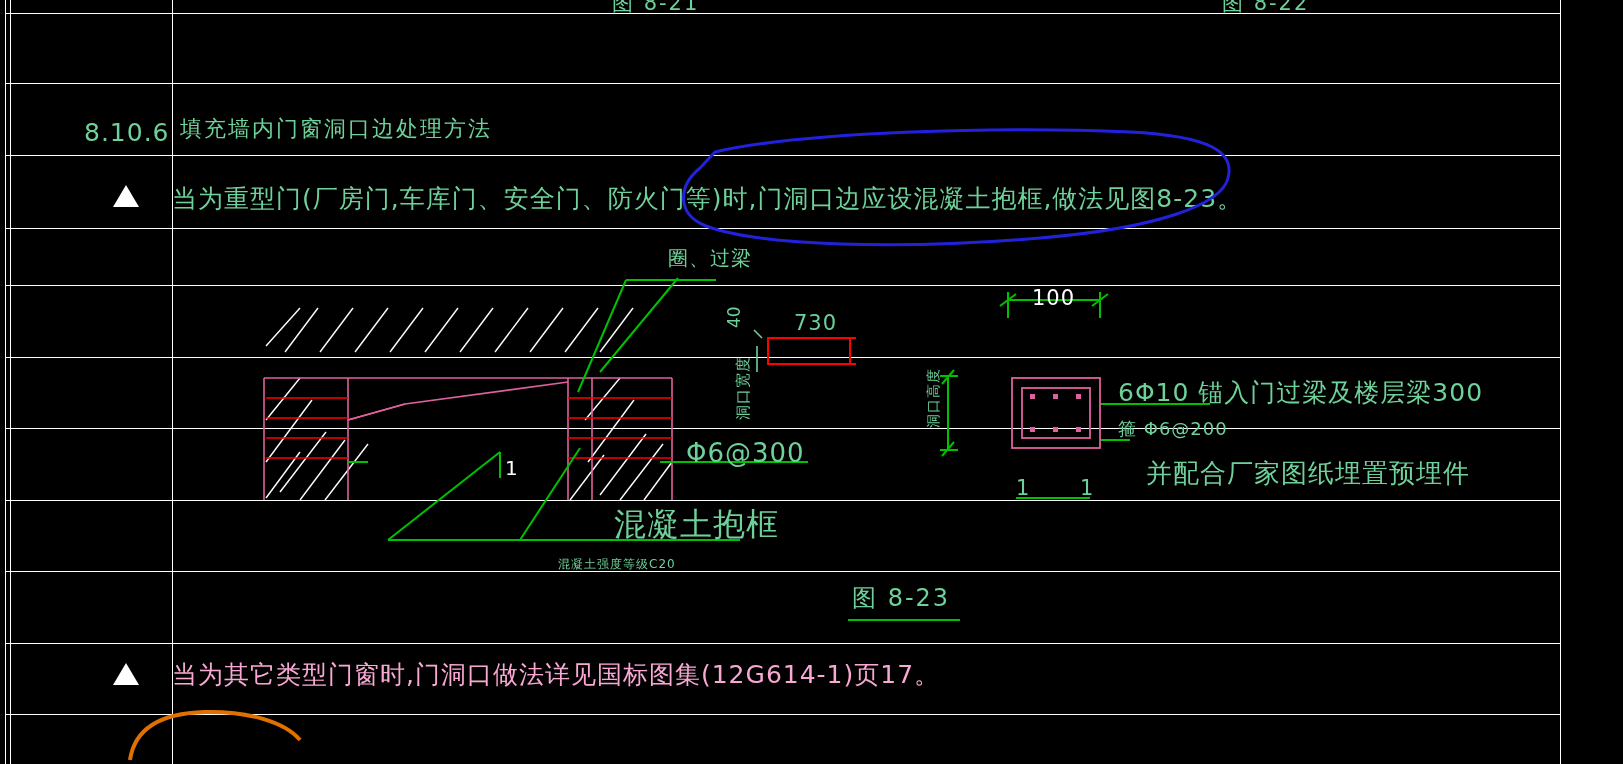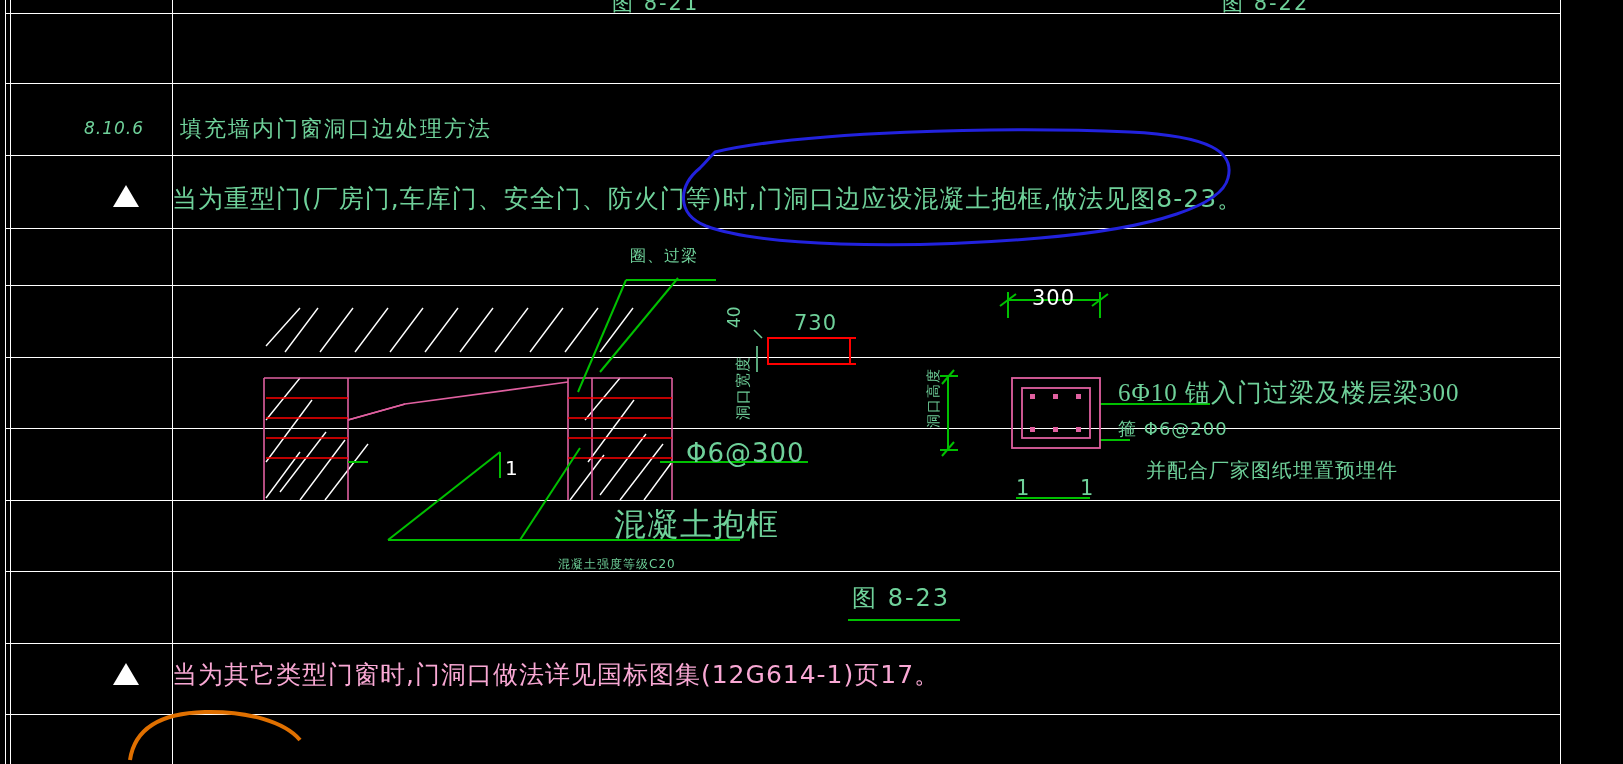--- a/index.html
+++ b/index.html
@@ -33,21 +33,21 @@
   <div class="hline" style="left:5px;top:357px;width:1556px;"></div>
   <div class="hline" style="left:5px;top:428px;width:1556px;"></div>
   <div class="hline" style="left:5px;top:500px;width:1556px;"></div>
   <div class="hline" style="left:5px;top:571px;width:1556px;"></div>
   <div class="hline" style="left:5px;top:643px;width:1556px;"></div>
   <div class="hline" style="left:5px;top:714px;width:1556px;"></div>
 
   <div class="abs txt cad-green" style="left:612px;top:-7px;font-size:21px;letter-spacing:2px;">图 8-21</div>
   <div class="abs txt cad-green" style="left:1222px;top:-7px;font-size:21px;letter-spacing:2px;">图 8-22</div>
 
-  <div class="abs txt cad-green" style="left:84px;top:120px;font-size:17px;letter-spacing:1px;font-style:italic;">8.10.6</div>
+  <div class="abs txt cad-green" style="left:84px;top:120px;font-size:25px;letter-spacing:1px;">8.10.6</div>
   <div class="abs txt cad-green" style="left:180px;top:118px;font-size:22px;letter-spacing:2px;">填充墙内门窗洞口边处理方法</div>
 
   <div class="abs tri" style="left:113px;top:185px;"></div>
   <div class="abs txt cad-green" style="left:172px;top:186px;font-size:25px;letter-spacing:1px;">当为重型门(厂房门,车库门、安全门、防火门等)时,门洞口边应设混凝土抱框,做法见图8-23。</div>
 
   <svg width="1623" height="764">
     <path d="M 715 152 C 800 132, 1000 126, 1130 132 C 1210 136, 1235 152, 1228 178
              C 1222 204, 1160 228, 1040 238 C 900 250, 760 246, 706 226
              C 676 214, 678 186, 700 168 C 705 163, 710 157, 715 152 Z" fill="none" stroke="#2222dd" stroke-width="3"></path>
   </svg>
@@ -163,43 +163,43 @@
       <line x1="1016" y1="498" x2="1090" y2="498"></line>
     </g>
 
     <g stroke="#00c000" stroke-width="2">
       <line x1="848" y1="620" x2="960" y2="620"></line>
     </g>
 
     <path d="M 130 760 C 135 726, 165 713, 205 712 C 248 711, 285 722, 300 740" fill="none" stroke="#e07000" stroke-width="4"></path>
   </svg>
 
-  <div class="abs txt cad-green" style="left:630px;top:248px;font-size:16px;letter-spacing:1px;">圈、过梁</div>
+  <div class="abs txt cad-green" style="left:668px;top:248px;font-size:20px;letter-spacing:1px;">圈、过梁</div>
 
   <div class="abs txt cad-green" style="left:794px;top:313px;font-size:21px;letter-spacing:1px;">730</div>
 
   <div class="abs txt cad-green" style="left:726px;top:328px;font-size:17px;transform:rotate(-90deg);transform-origin:left top;">40</div>
 
   <div class="abs txt cad-green" style="left:736px;top:420px;font-size:15px;transform:rotate(-90deg);transform-origin:left top;letter-spacing:1px;">洞口宽度</div>
 
   <div class="abs txt cad-green" style="left:686px;top:440px;font-size:26px;letter-spacing:1px;">Φ6@300</div>
 
   <div class="abs txt cad-white" style="left:505px;top:458px;font-size:20px;">1</div>
 
   <div class="abs txt cad-green" style="left:614px;top:508px;font-size:32px;letter-spacing:1px;">混凝土抱框</div>
 
   <div class="abs txt cad-green" style="left:558px;top:558px;font-size:12px;letter-spacing:1px;">混凝土强度等级C20</div>
 
-  <div class="abs txt cad-white" style="left:1032px;top:288px;font-size:21px;letter-spacing:1px;">300</div>
+  <div class="abs txt cad-white" style="left:1032px;top:288px;font-size:21px;letter-spacing:1px;">100</div>
 
   <div class="abs txt cad-green" style="left:926px;top:428px;font-size:14px;transform:rotate(-90deg);transform-origin:left top;letter-spacing:1px;">洞口高度</div>
 
-  <div class="abs txt cad-green" style="left:1118px;top:380px;font-size:25px;letter-spacing:1px;font-family:Liberation Serif, serif;">6Φ10 锚入门过梁及楼层梁300</div>
+  <div class="abs txt cad-green" style="left:1118px;top:380px;font-size:25px;letter-spacing:1px;">6Φ10 锚入门过梁及楼层梁300</div>
   <div class="abs txt cad-green" style="left:1118px;top:420px;font-size:18px;letter-spacing:1px;">箍 Φ6@200</div>
-  <div class="abs txt cad-green" style="left:1146px;top:460px;font-size:20px;letter-spacing:1px;">并配合厂家图纸埋置预埋件</div>
+  <div class="abs txt cad-green" style="left:1146px;top:460px;font-size:26px;letter-spacing:1px;">并配合厂家图纸埋置预埋件</div>
 
   <div class="abs txt cad-green" style="left:1016px;top:478px;font-size:21px;">1</div>
   <div class="abs txt cad-green" style="left:1080px;top:478px;font-size:21px;">1</div>
 
   <div class="abs txt cad-green" style="left:852px;top:586px;font-size:24px;letter-spacing:2px;">图 8-23</div>
 
   <div class="abs tri" style="left:113px;top:663px;"></div>
   <div class="abs txt cad-magenta" style="left:172px;top:662px;font-size:25px;letter-spacing:1px;">当为其它类型门窗时,门洞口做法详见国标图集(12G614-1)页17。</div>
 
 </div>

